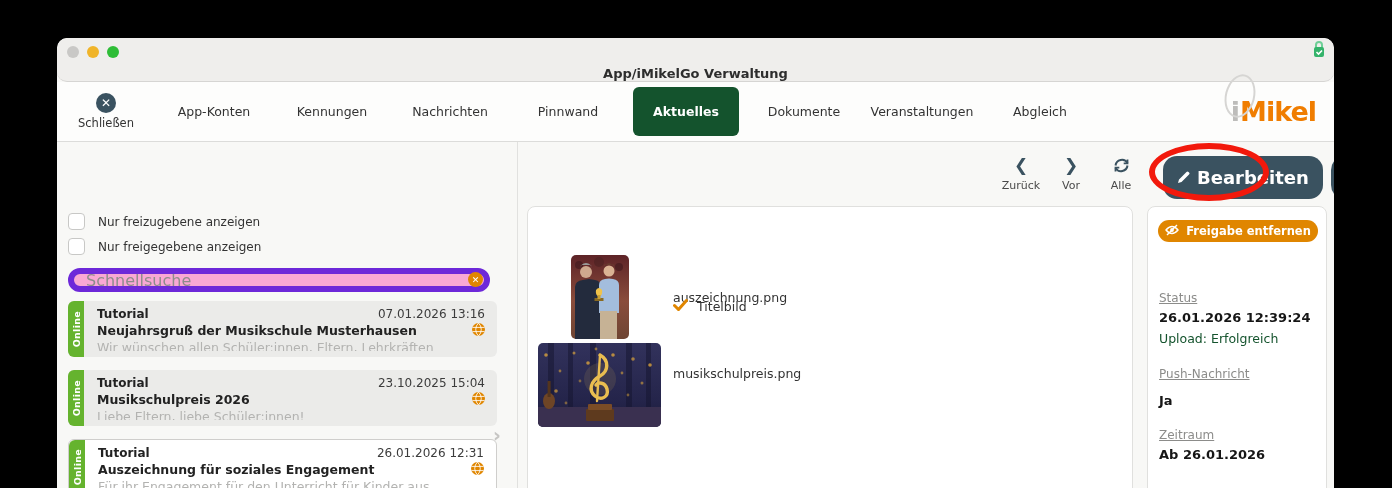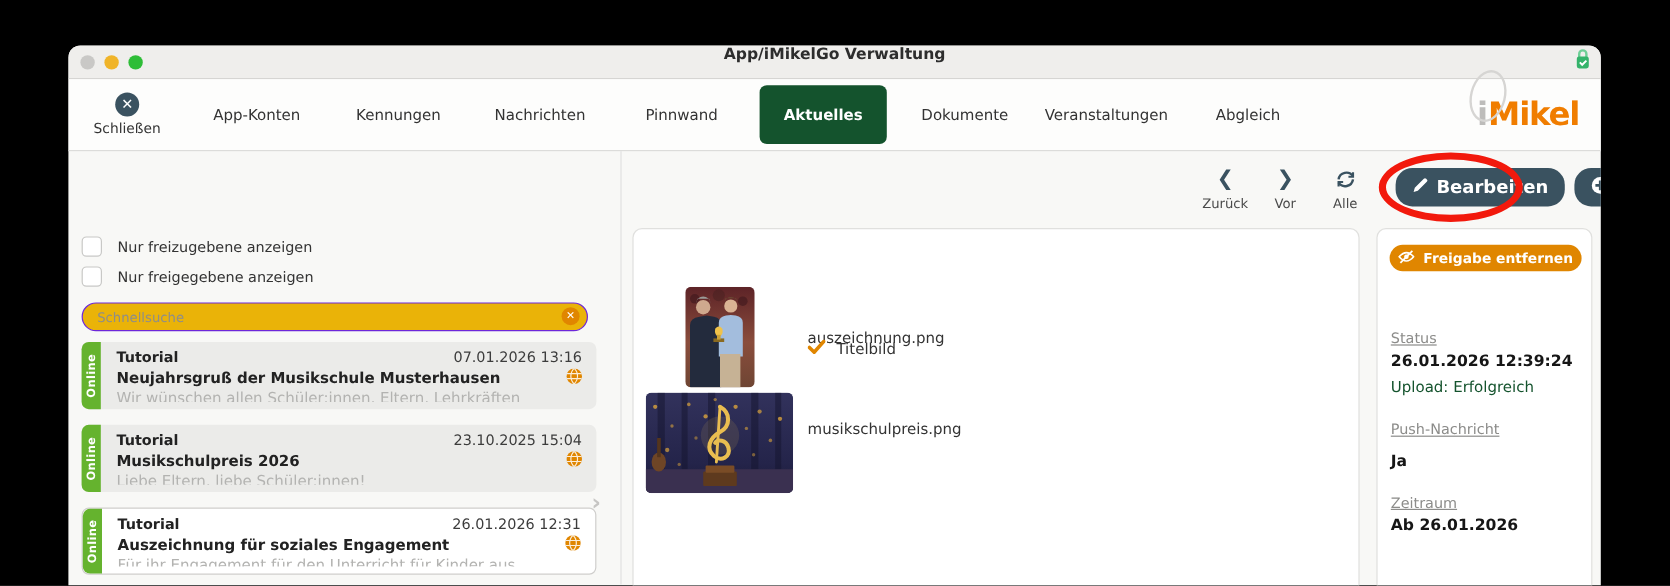--- a/index.html
+++ b/index.html
@@ -6,22 +6,22 @@
   html,body { width:1392px; height:488px; background:#000; overflow:hidden;
     font-family:"DejaVu Sans","Liberation Sans",sans-serif; }
   .stage { position:relative; width:1392px; height:488px; background:#000; }
 
   
   .window { position:absolute; left:57px; top:38px; width:1277px; height:450px;
     background:#f8f8f6; border-radius:10px 10px 0 0; overflow:hidden;
     box-shadow:0 0 0 1px rgba(0,0,0,.4); }
 
   
-  .titlebar { position:relative; height:28px; background:#efeeec; border-bottom:1px solid #d6d5d3;
-    display:flex; align-items:flex-start; justify-content:center; }
+  .titlebar { position:relative; height:44px; background:#efeeec; border-bottom:1px solid #d6d5d3;
+    display:flex; align-items:flex-end; justify-content:center;border-radius:10px; }
   .traffic { position:absolute; left:10px; top:8px; display:flex; gap:8px; }
   .light { width:12px; height:12px; border-radius:50%; }
   .light.close { background:#c9c8c6; }
   .light.min { background:#f0b429; }
   .light.max { background:#2ebd37; }
   .win-title { font-size:13px; font-weight:bold; color:#2d2d2d; }
   .lock { position:absolute; right:7px; top:1px; }
 
   
   .navbar { position:relative; height:60px; background:#fdfdfc; border-bottom:1px solid #dcdcda;
@@ -46,22 +46,22 @@
   .bodyarea { position:relative; height:361px; }
   .vdivider { position:absolute; left:460px; top:0; width:1px; height:100%; background:#e1e1df; }
 
   
   .filters { position:absolute; left:11px; top:67px; }
   .filter-row { display:flex; align-items:center; gap:13px; height:25px; }
   .checkbox { width:17px; height:17px; background:#fff; border:1px solid #c8c8c6; border-radius:4px; }
   .filter-row label { font-size:12px; color:#333; }
 
   .searchwrap { position:absolute; left:11px; top:126px; width:422px; height:24px; }
-  .searchwrap input { width:100%; height:100%; border:1px solid #6d28d9; border-radius:12px;
-    background:#eab308; padding:0 30px 0 12px; font-size:11px; color:#333; outline:none;
+  .searchwrap input { width:100%; height:100%; border:6px solid #6d28d9; border-radius:12px;
+    background:#f9a8d4; padding:0 30px 0 12px; font-size:16px; color:#333; outline:none;
     font-family:inherit; }
   .searchwrap input::placeholder { color:#8d8d8b; }
   .search-clear { position:absolute; right:7px; top:4px; width:15px; height:15px; border-radius:50%;
     background:#e08600; color:#fff; display:flex; align-items:center; justify-content:center;
     font-size:9px; font-weight:bold; cursor:pointer; }
 
   .list { position:absolute; left:11px; top:159px; width:429px; display:flex; flex-direction:column; gap:13px; }
   .card { position:relative; display:flex; height:56px; border-radius:6px; background:#ebebe9; cursor:pointer; }
   .card.selected { background:#fff; border:1px solid #cfcecc; }
   .statusbar { width:16px; border-radius:6px 0 0 6px; background:#65b32e; display:flex;
@@ -74,22 +74,22 @@
   .dt { font-size:12px; color:#3c3c3c; }
   .ttl { font-size:12.5px; font-weight:bold; color:#222; white-space:nowrap; }
   .prev { font-size:12.5px; color:#b3b3b1; white-space:nowrap; overflow:hidden; }
   .sel-chevron { position:absolute; left:436px; top:282px; font-size:19px; color:#c6c5c3; font-weight:bold; }
 
   
   .toolbar { position:absolute; left:942px; top:12px; display:flex; align-items:flex-start; }
   .tbtn { width:44px; display:flex; flex-direction:column; align-items:center; gap:3px; cursor:pointer; margin-right:6px; }
   .tbtn .glyph { height:22px; display:flex; align-items:center; color:#3a5260; font-size:17px; font-weight:bold; }
   .tbtn .tl { font-size:11px; color:#4a4a4a; }
-  .pill { height:32px; margin-top:2px; border-radius:14px; background:#3a5260; color:#fff;
-    font-size:15px; font-weight:bold; display:flex; align-items:center; gap:7px; padding:0 14px;
+  .pill { height:43px; margin-top:2px; border-radius:14px; background:#3a5260; color:#fff;
+    font-size:18px; font-weight:bold; display:flex; align-items:center; gap:7px; padding:0 14px;
     cursor:pointer; white-space:nowrap; }
   .pill.edit { margin-left:14px; }
   .pill.new { margin-left:8px; }
   .annotation { position:absolute; left:1092px; top:1px; width:120px; height:58px;
     border:6px solid #f2190c; border-radius:50%; pointer-events:none; z-index:10; }
 
   
   .maincard { position:absolute; left:470px; top:64px; width:606px; height:310px;
     background:#fff; border:1px solid #e0e0de; border-radius:8px; }
   .tabrow { display:flex; justify-content:flex-end; padding:12px 8px 0 0; }

